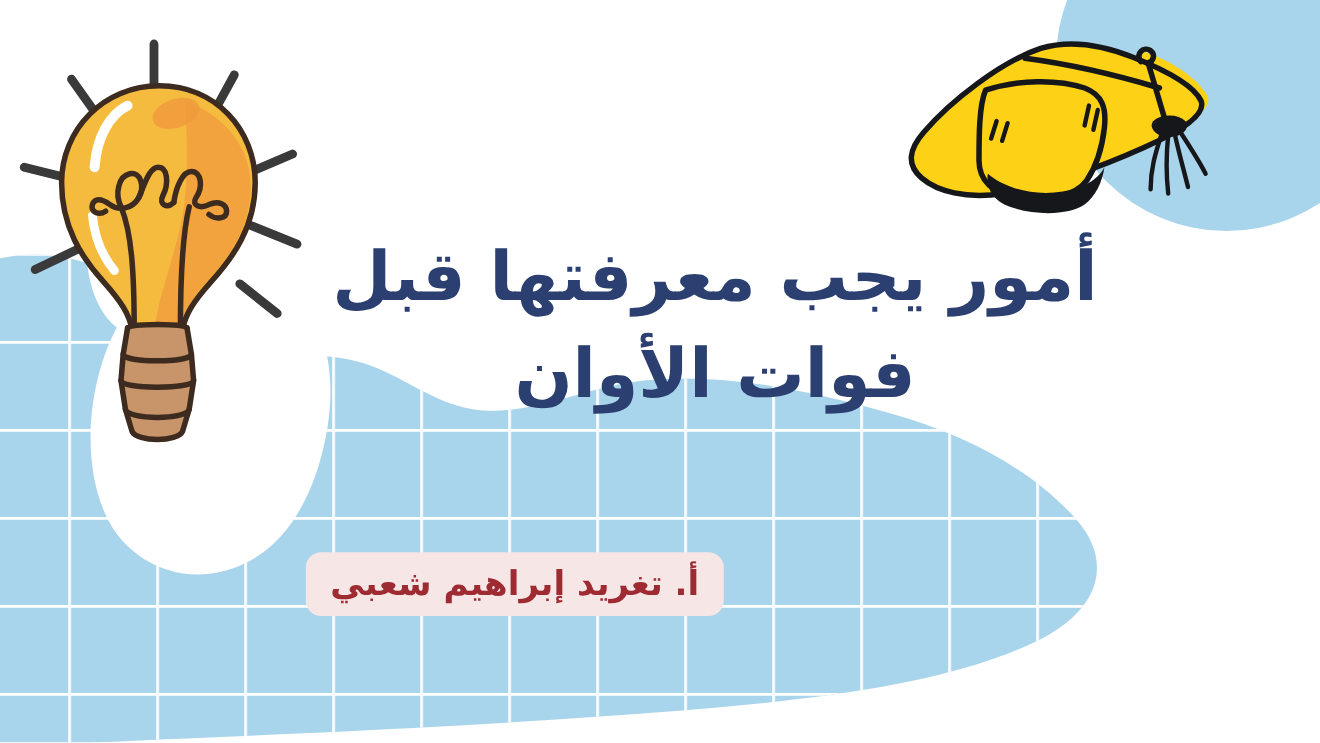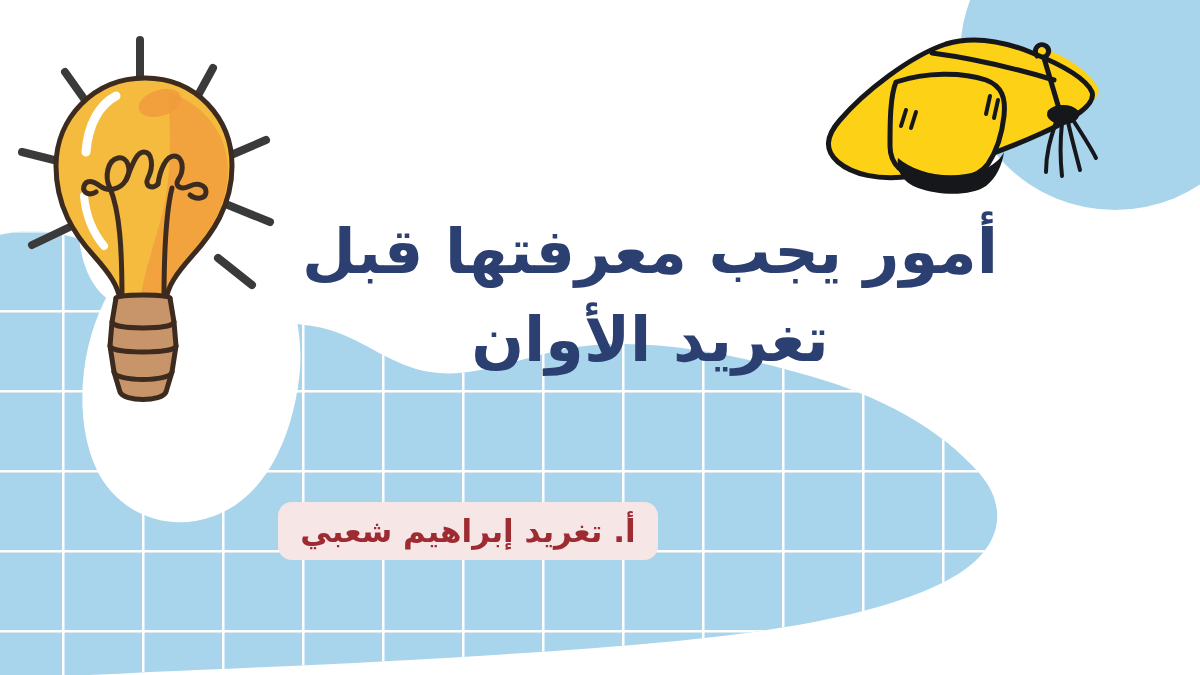--- a/index.html
+++ b/index.html
@@ -306,21 +306,21 @@
           <path d="M 1073 120 C 1082 134, 1090 146, 1096 158"></path>
         </g>
       </g>
     </g>
   </svg>
 
   <div class="text-col">
 
     <div class="title-wrap">
       <span class="title-line">أمور يجب معرفتها قبل</span>
-      <span class="title-line">تغريد الأوان</span>
+      <span class="title-line">فوات الأوان</span>
     </div>
 
     <div class="author-badge">
       <span class="author-badge-text">أ. تغريد إبراهيم شعبي</span>
     </div>
 
   </div>
 </div>
 
 </body></html>

